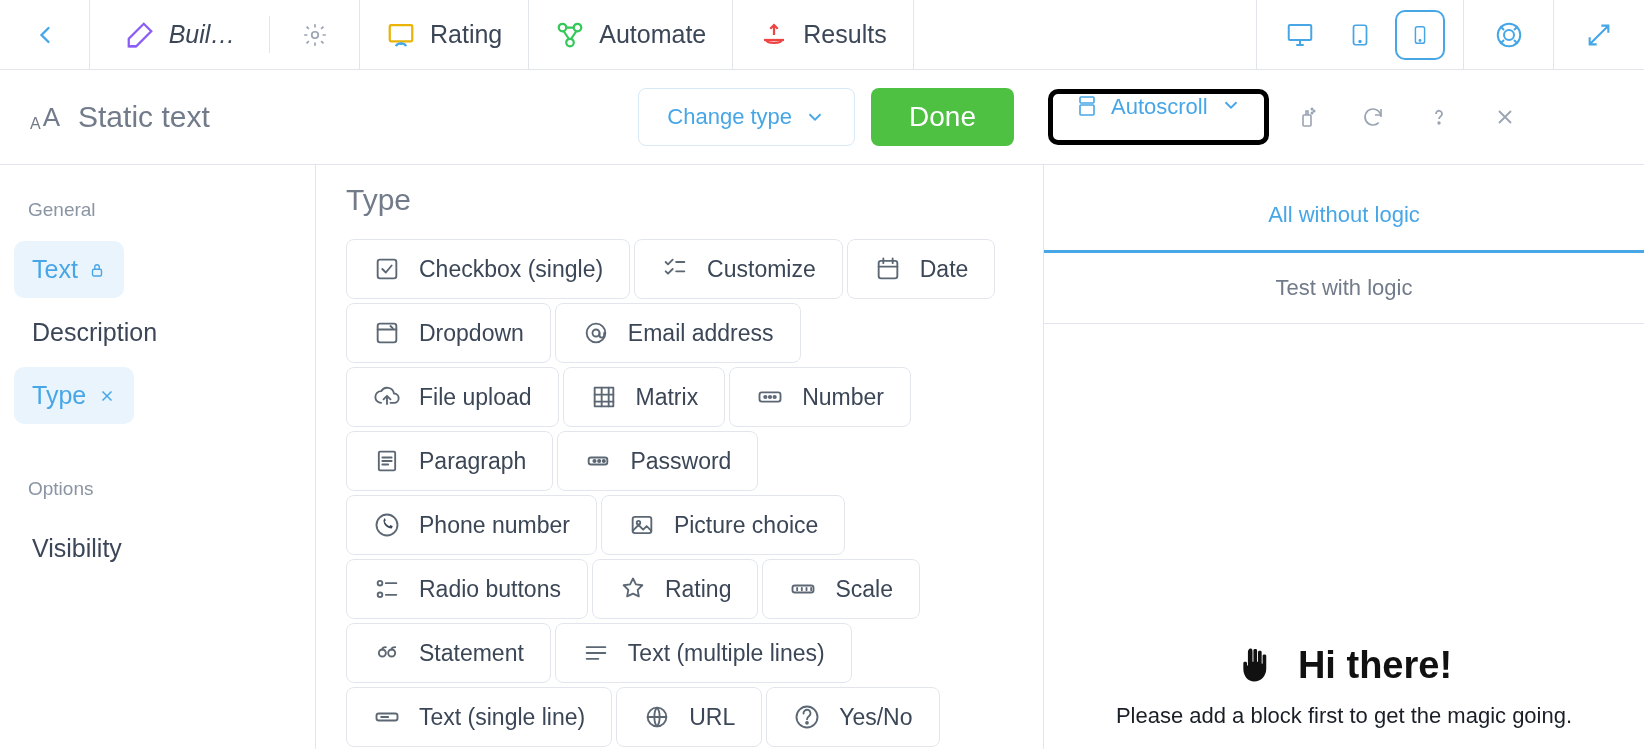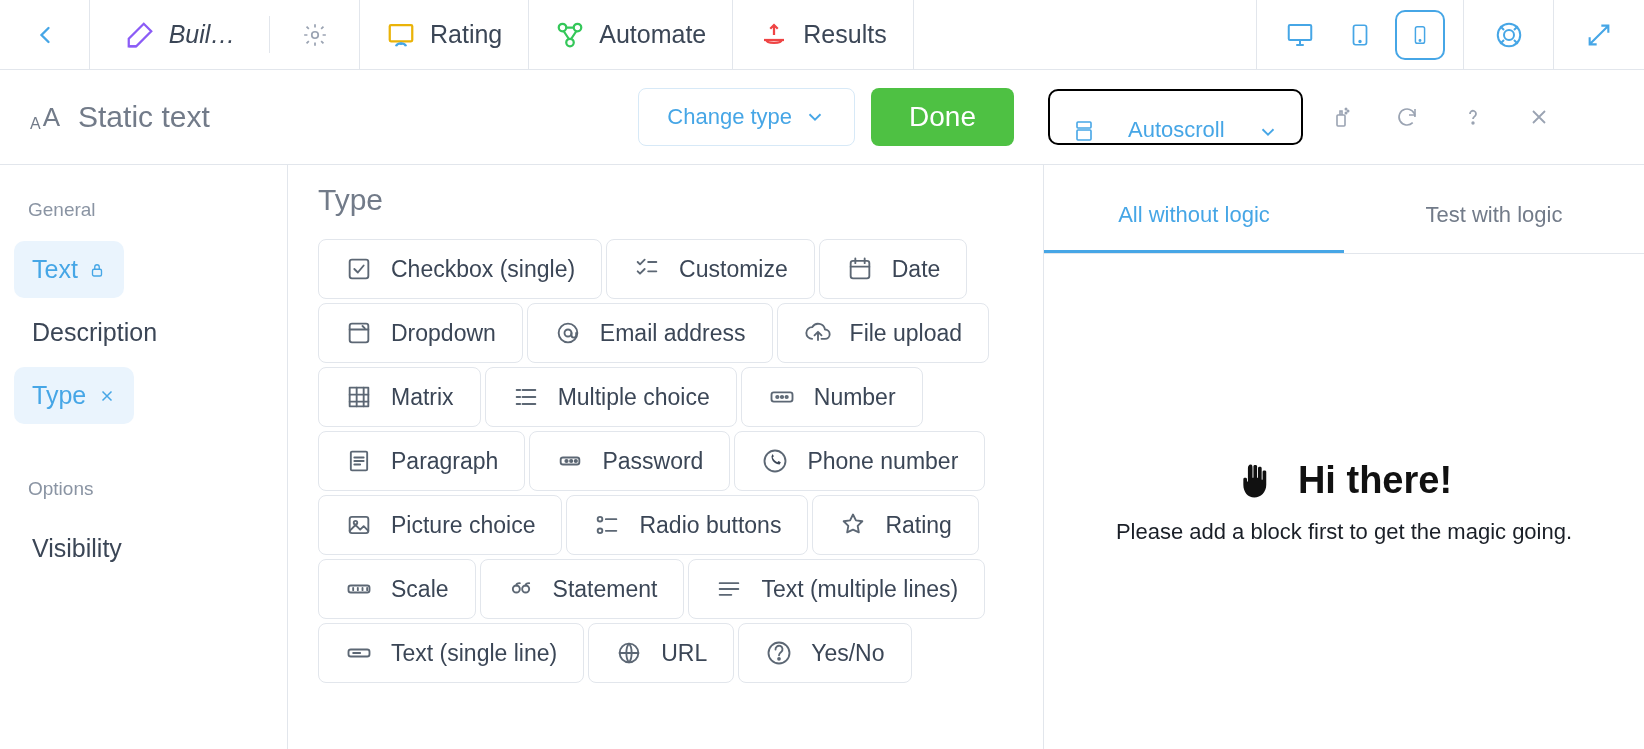--- a/index.html
+++ b/index.html
@@ -74,21 +74,21 @@
     display:flex; align-items:center; justify-content:flex-end; gap:12px;
     padding:0 28px; font-size:22px; cursor:pointer;
   }
   .btn.blue-text { color:var(--blue); border-color:#d7e9f7; }
   .btn.done { background:var(--green); color:#fff; border:none; font-size:28px; padding:0 38px; }
   .subheader .actions { display:flex; align-items:center; gap:16px; }
 
   
   .layout { display:flex; height:calc(749px - 70px - 95px); }
   .sidebar {
-    width:288px; background:#fff; padding:20px 14px; border-right:1px solid var(--border);
+    width:316px; background:#fff; padding:20px 14px; border-right:1px solid var(--border);
   }
   .side-group { font-size:19px; color:var(--gray-light); padding:14px 14px; }
   .side-item {
     display:flex; align-items:center; justify-content:space-between;
     padding:14px 18px; border-radius:10px; margin:6px 0;
     font-size:25px; color:var(--gray-text); cursor:pointer;
   }
   .side-item.active { background:var(--blue-light); color:var(--blue); }
 
   .main {
@@ -101,38 +101,38 @@
     display:flex; align-items:center; gap:18px;
     border:1px solid var(--border); border-radius:8px;
     height:60px; padding:0 26px; font-size:23px; color:var(--gray-text);
     cursor:pointer;
   }
 
   .preview {
     width:600px; display:flex; flex-direction:column;
   }
   .chip {
-    height:56px; border:2px solid #000000; border-radius:10px; display:flex;
-    align-items:flex-end; gap:32px; padding:0 22px; color:var(--blue);
+    height:56px; border:5px solid #000000; border-radius:10px; display:flex;
+    align-items:flex-start; gap:12px; padding:0 22px; color:var(--blue);
     font-size:22px; cursor:pointer;
   }
   .icon-slot {
     width:56px; height:56px; display:flex; align-items:center; justify-content:center;
     color:var(--gray-light);
   }
   .preview-tabs {
-    display:flex; border-bottom:1px solid var(--border); margin-top:15px;
+    display:flex; border-bottom:1px solid var(--border); margin-top:15px;flex-direction:column;
   }
   .ptab {
     flex:1; text-align:center; padding:22px 10px; font-size:22px; cursor:pointer;
     color:var(--gray-muted);
   }
   .ptab.active { color:var(--blue); border-bottom:3px solid var(--blue); }
   .preview-body {
-    flex:1; display:flex; align-items:center; justify-content:center; flex-direction:column; gap:16px;
+    flex:1; display:flex; align-items:center; justify-content:flex-end; flex-direction:column; gap:16px;
     padding:20px;
   }
   .hi-row { display:flex; align-items:center; gap:18px; font-size:38px; font-weight:700; color:#111; }
   .preview-body p { margin:0; font-size:22px; color:#1a1f27; text-align:center; }
 
   svg { display:block; }
 </style>
 </head>
 <body>
 
@@ -352,27 +352,20 @@
         </div>
         <div class="type-card">
           <svg width="28" height="28" viewBox="0 0 24 24" fill="none" stroke="#5c6774" stroke-width="1.6" stroke-linecap="round" stroke-linejoin="round">
             <rect x="4" y="4" width="16" height="16"></rect>
             <path d="M4 10h16M4 16h16M10 4v16M16 4v16"></path>
           </svg>
           <span>Matrix</span>
         </div>
         <div class="type-card">
           <svg width="28" height="28" viewBox="0 0 24 24" fill="none" stroke="#5c6774" stroke-width="1.6" stroke-linecap="round" stroke-linejoin="round">
-            <path d="M4 6h3M4 12h3M4 18h3"></path>
-            <path d="M9 6h11M9 12h11M9 18h11"></path>
-          </svg>
-          <span>Multiple choice</span>
-        </div>
-        <div class="type-card">
-          <svg width="28" height="28" viewBox="0 0 24 24" fill="none" stroke="#5c6774" stroke-width="1.6" stroke-linecap="round" stroke-linejoin="round">
             <rect x="3" y="8" width="18" height="8" rx="2"></rect>
             <circle cx="8" cy="12" r="1"></circle>
             <circle cx="12" cy="12" r="1"></circle>
             <circle cx="16" cy="12" r="1"></circle>
           </svg>
           <span>Number</span>
         </div>
         <div class="type-card">
           <svg width="28" height="28" viewBox="0 0 24 24" fill="none" stroke="#5c6774" stroke-width="1.6" stroke-linecap="round" stroke-linejoin="round">
             <rect x="5" y="4" width="14" height="16" rx="1"></rect>

